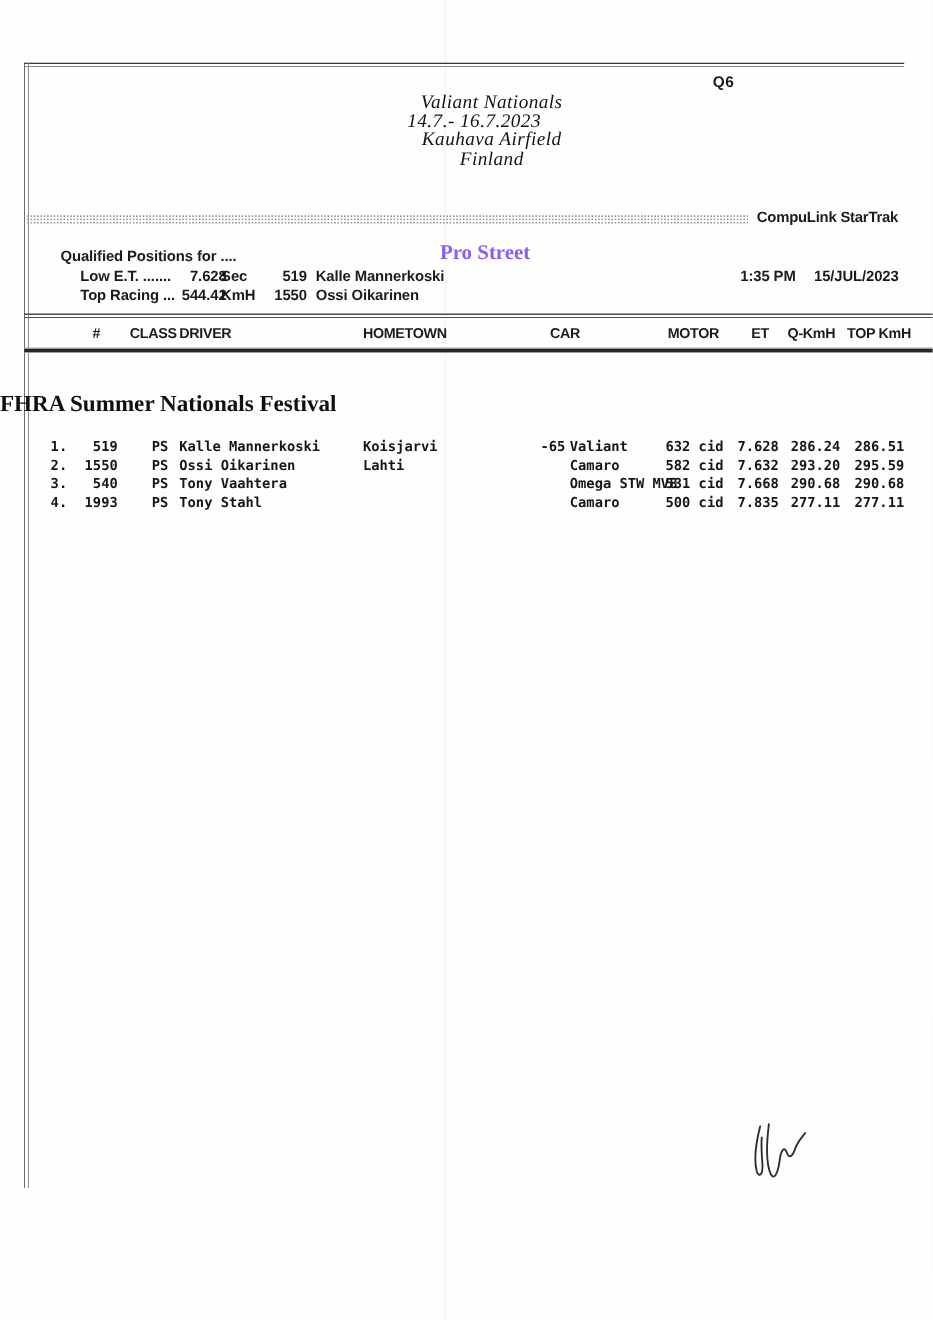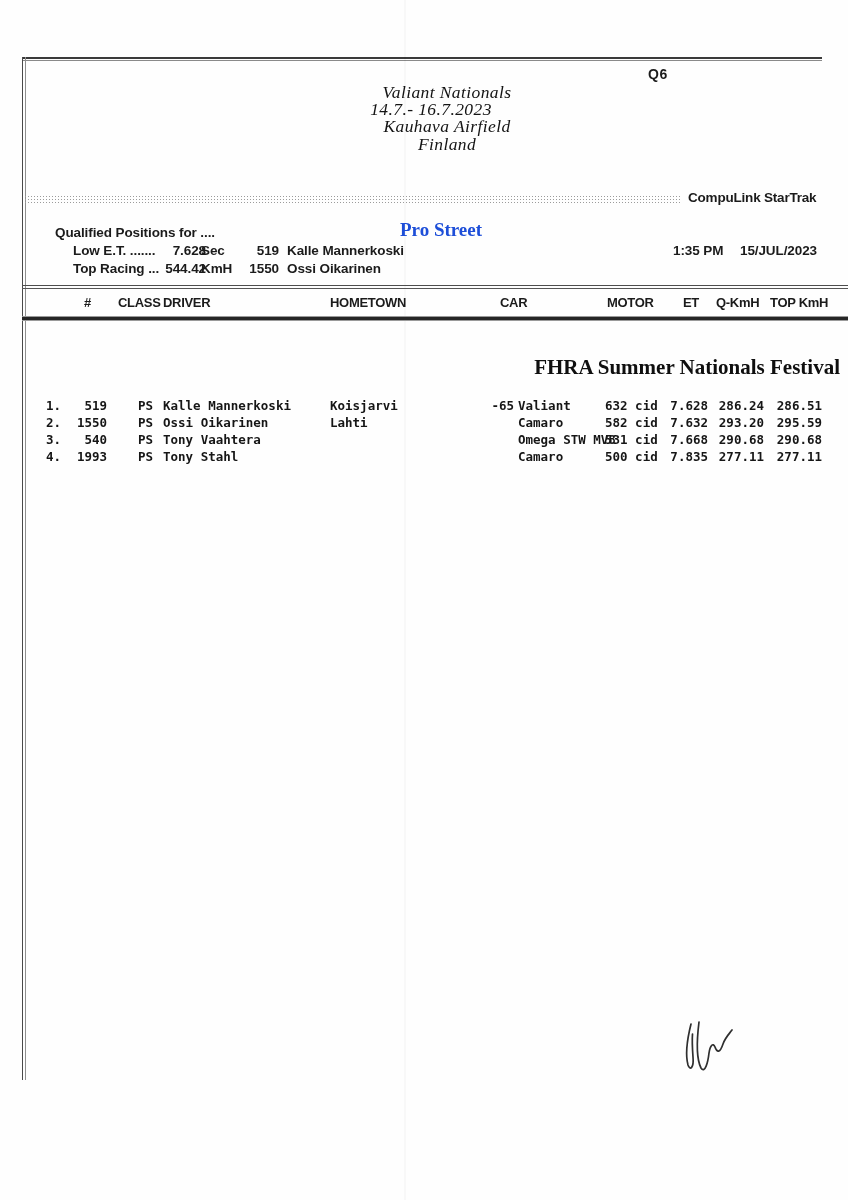--- a/index.html
+++ b/index.html
@@ -52,32 +52,32 @@
   .info{font-size:13.5px;font-weight:600;letter-spacing:-.1px;}
   .qualified-label{position:absolute;left:55px;top:225px;}
   .stat-row{position:absolute;left:0;top:0;width:848px;height:15px;}
   .stat-label{position:absolute;left:73px;}
   .stat-value{position:absolute;left:140px;width:66px;text-align:right;}
   .stat-unit{position:absolute;left:201px;}
   .stat-number{position:absolute;left:245px;width:34px;text-align:right;}
   .stat-driver{position:absolute;left:287px;}
   .class-title{
     position:absolute;left:341px;top:219px;width:200px;text-align:center;
-    font-family:"Liberation Serif",serif;font-weight:bold;font-size:19px;color:#1d4ed8;
+    font-family:"Liberation Serif",serif;font-weight:bold;font-size:19px;color:#8b5cf6;
   }
   .print-time{position:absolute;left:673px;top:243px;}
   .print-date{position:absolute;left:740px;top:243px;}
   
   .col-head{position:absolute;top:295px;font-size:13px;font-weight:600;letter-spacing:-.3px;}
   .ch-pos{left:84px;} .ch-class{left:118px;} .ch-driver{left:163px;}
   .ch-hometown{left:330px;} .ch-car{left:500px;} .ch-motor{left:607px;}
   .ch-et{left:683px;} .ch-qkmh{left:716px;} .ch-topkmh{left:770px;}
   
   .festival-title{
-    position:absolute;left:0;top:355px;width:840px;text-align:right;
+    position:absolute;left:0;top:355px;width:840px;text-align:left;
     font-family:"Liberation Serif",serif;font-weight:bold;font-size:21px;color:#0f0f0f;
   }
   
   #rows{position:absolute;left:0;top:398px;width:848px;}
   .data-row{
     position:absolute;left:0;width:848px;height:17px;
     font-family:"DejaVu Sans Mono","Liberation Mono",monospace;
     font-size:12.5px;font-weight:600;color:#161616;white-space:pre;
   }
   .cell{position:absolute;top:0;}

